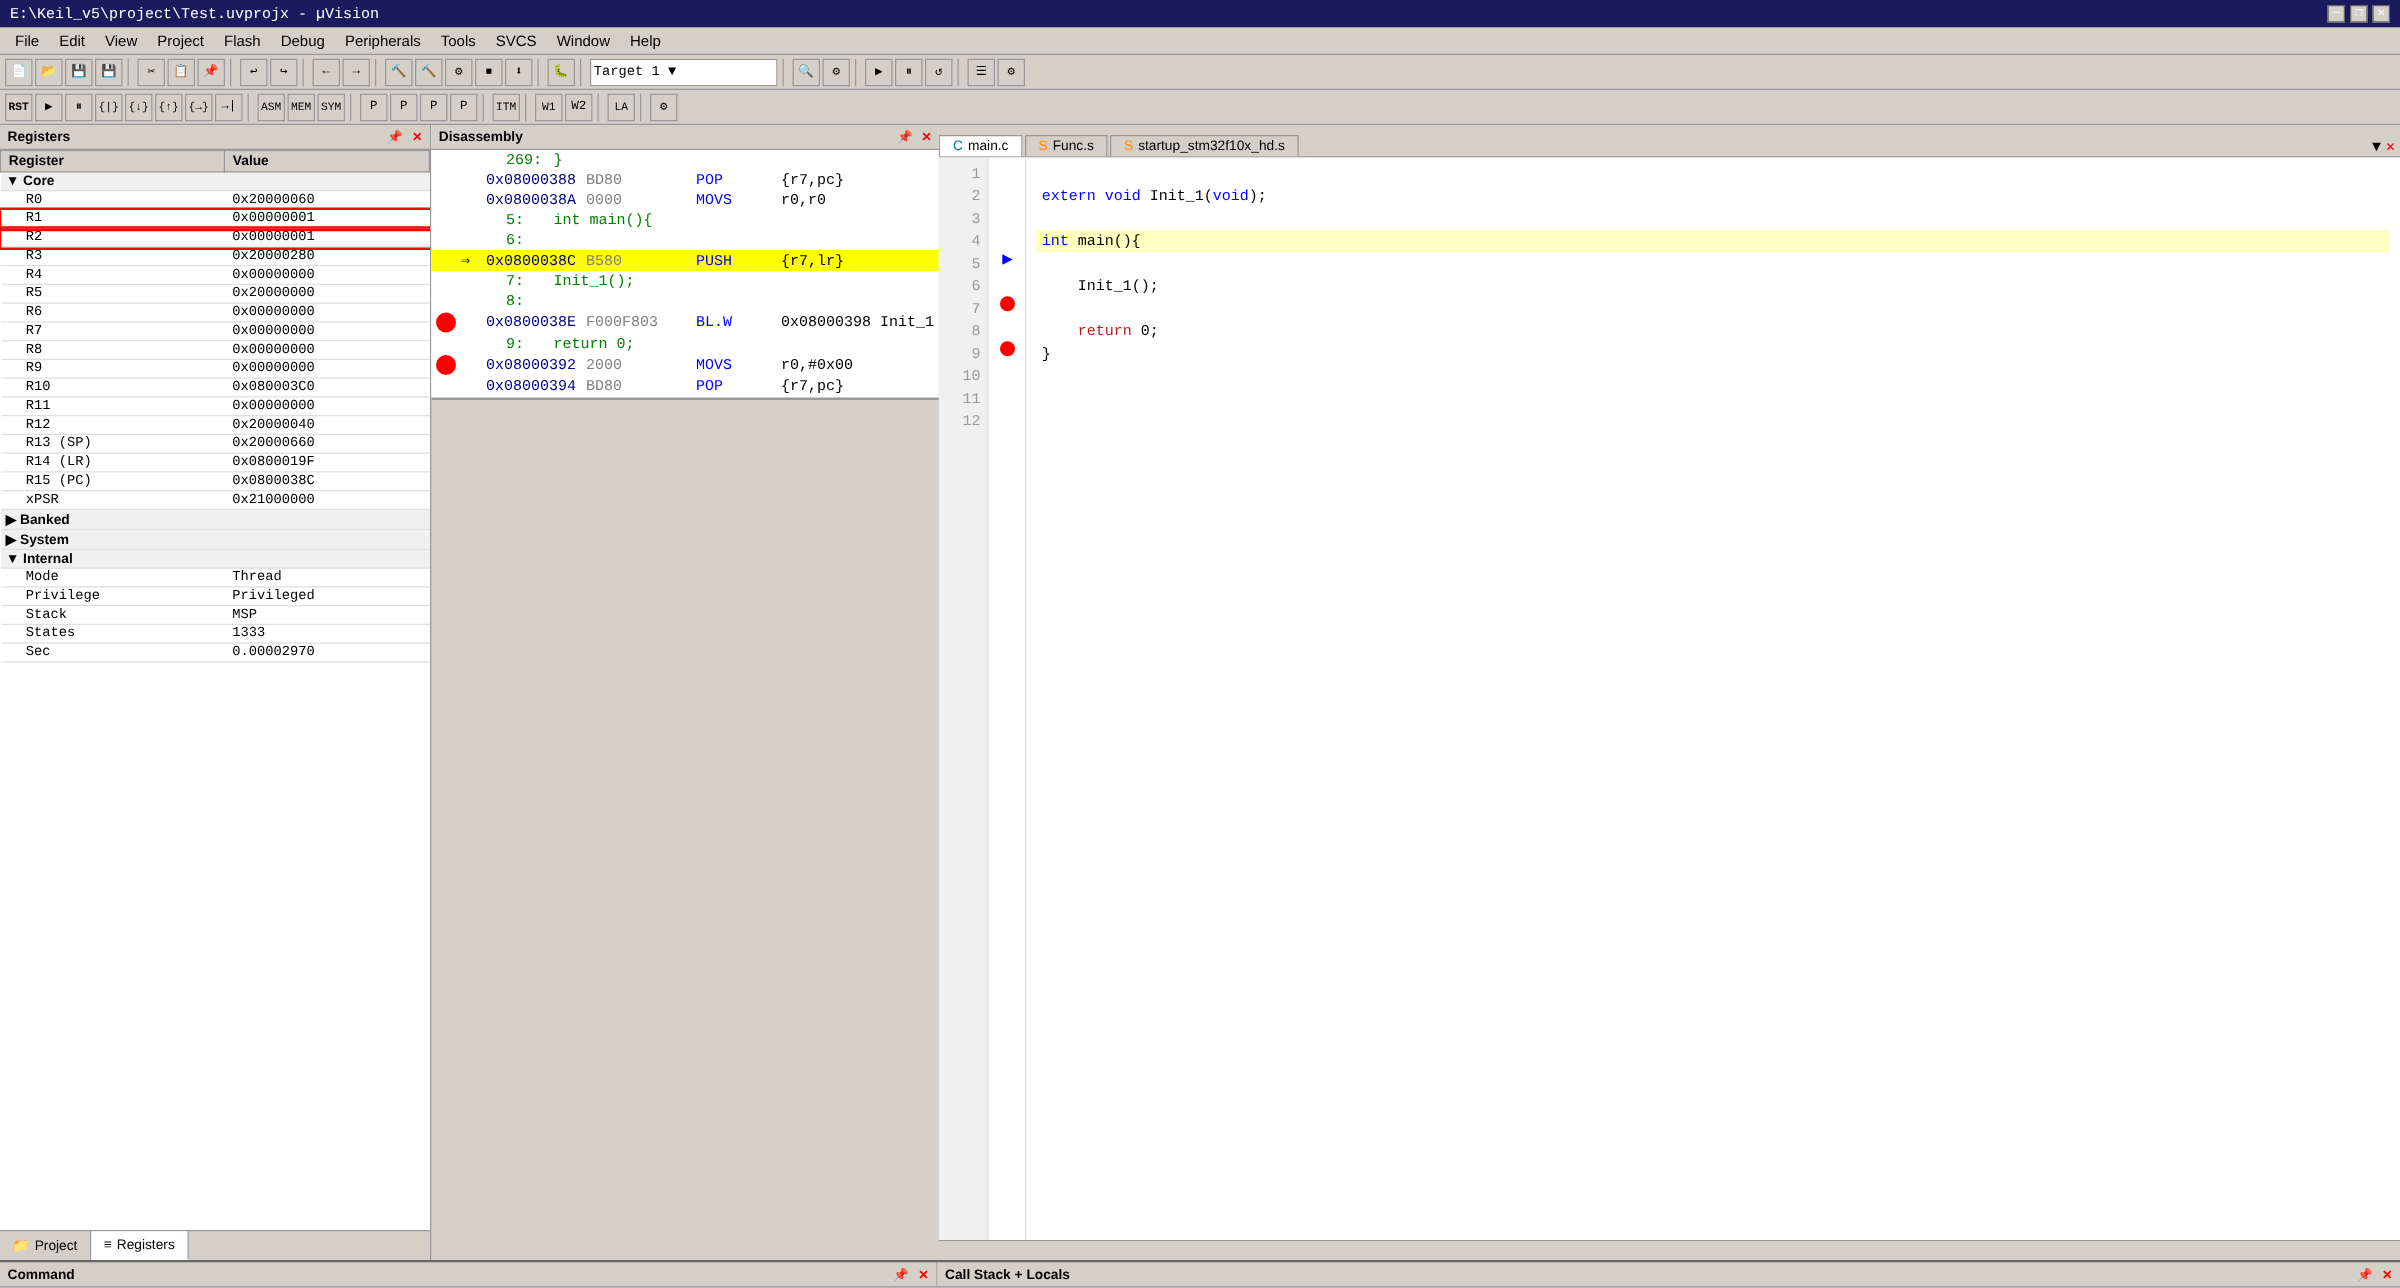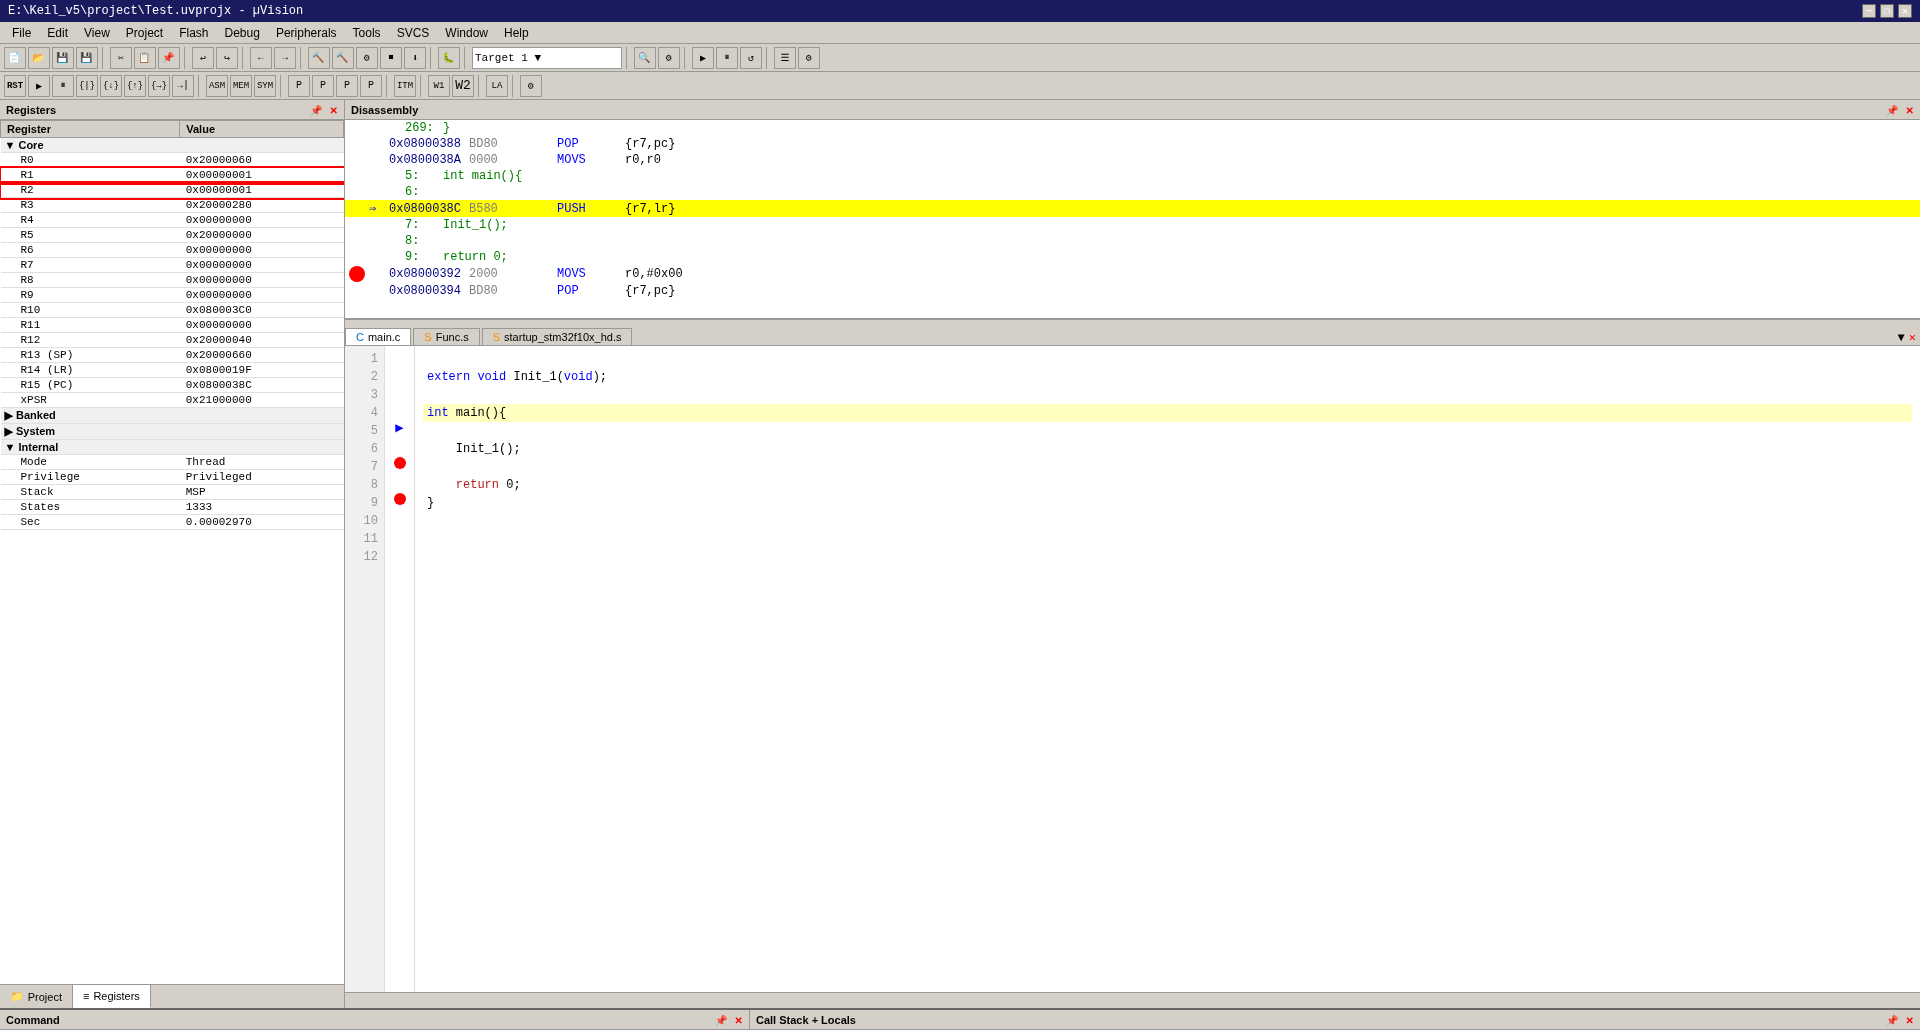--- a/index.html
+++ b/index.html
@@ -33,21 +33,21 @@
     .reg-group { background: #f0f0f0; }
     .reg-group td { font-weight: bold; font-family: Arial, sans-serif; }
     .reg-indent { padding-left: 20px !important; }
     
     
     #registers-tabs { display: flex; border-top: 1px solid #999; background: #d4d0c8; height: 24px; }
     .panel-tab { padding: 4px 10px; font-family: Arial, sans-serif; font-size: 11px; cursor: pointer; border-right: 1px solid #999; display: flex; align-items: center; gap: 4px; }
     .panel-tab.active { background: white; border-bottom: 1px solid white; }
     
     
-    #right-panel { flex: 1; display: flex; flex-direction: column; }
+    #right-panel { flex: 1; display: flex; }
     
     
     #disassembly-panel { height: 220px; border-bottom: 2px solid #999; background: white; }
     #disassembly-header { background: #d4d0c8; border-bottom: 1px solid #999; padding: 2px 6px; font-family: Arial, sans-serif; font-size: 11px; font-weight: bold; display: flex; justify-content: space-between; align-items: center; height: 20px; }
     #disassembly-content { height: 195px; overflow: auto; font-size: 12px; font-family: 'Courier New', monospace; }
     .dis-line { display: flex; align-items: center; padding: 1px 4px; white-space: nowrap; }
     .dis-line.current { background: yellow; }
     .dis-bp { width: 16px; height: 16px; border-radius: 50%; background: red; display: inline-block; margin-right: 4px; flex-shrink: 0; }
     .dis-addr { color: #000080; margin-right: 8px; }
     .dis-hex { color: #808080; margin-right: 8px; min-width: 80px; }
@@ -161,21 +161,21 @@
   <div class="tb-btn" style="font-size:9px;">SYM</div>
   <div class="tb-separator"></div>
   <div class="tb-btn">P</div>
   <div class="tb-btn">P</div>
   <div class="tb-btn">P</div>
   <div class="tb-btn">P</div>
   <div class="tb-separator"></div>
   <div class="tb-btn" style="font-size:9px;">ITM</div>
   <div class="tb-separator"></div>
   <div class="tb-btn" style="font-size:9px;">W1</div>
-  <div class="tb-btn" style="font-size:13px;">W2</div>
+  <div class="tb-btn" style="font-size:10px;">W2</div>
   <div class="tb-separator"></div>
   <div class="tb-btn" style="font-size:9px;">LA</div>
   <div class="tb-separator"></div>
   <div class="tb-btn">⚙</div>
 </div>
 
 <div id="main-layout">
 
   <div id="registers-panel">
     <div id="registers-header">
@@ -357,20 +357,30 @@
               <span class="dis-mnem">PUSH</span>
               <span>{r7,lr}</span>
             </div>
             <div class="dis-line" style="padding-left: 60px; color: rgb(0, 128, 0);">
               <span class="dis-linenum">7: </span>
               <span>    Init_1();</span>
             </div>
             <div class="dis-line" style="padding-left: 60px; color: rgb(0, 128, 0);">
               <span class="dis-linenum">8: </span>
               <span></span>
+            </div>
+            <div class="dis-line">
+              <span style="width: 16px; display: inline-flex; align-items: center; margin-right: 4px;">
+                <span class="dis-bp"></span>
+              </span>
+              <span style="width: 16px; display: inline-flex; margin-right: 4px;"></span>
+              <span class="dis-addr">0x0800038E</span>
+              <span class="dis-hex">F000F803</span>
+              <span class="dis-mnem">BL.W</span>
+              <span>0x08000398 Init_1</span>
             </div>
             <div class="dis-line" style="padding-left: 60px; color: rgb(0, 128, 0);">
               <span class="dis-linenum">9: </span>
               <span>    return 0;</span>
             </div>
             <div class="dis-line">
               <span style="width: 16px; display: inline-flex; align-items: center; margin-right: 4px;">
                 <span class="dis-bp"></span>
               </span>
               <span style="width: 16px; display: inline-flex; margin-right: 4px;"></span>

